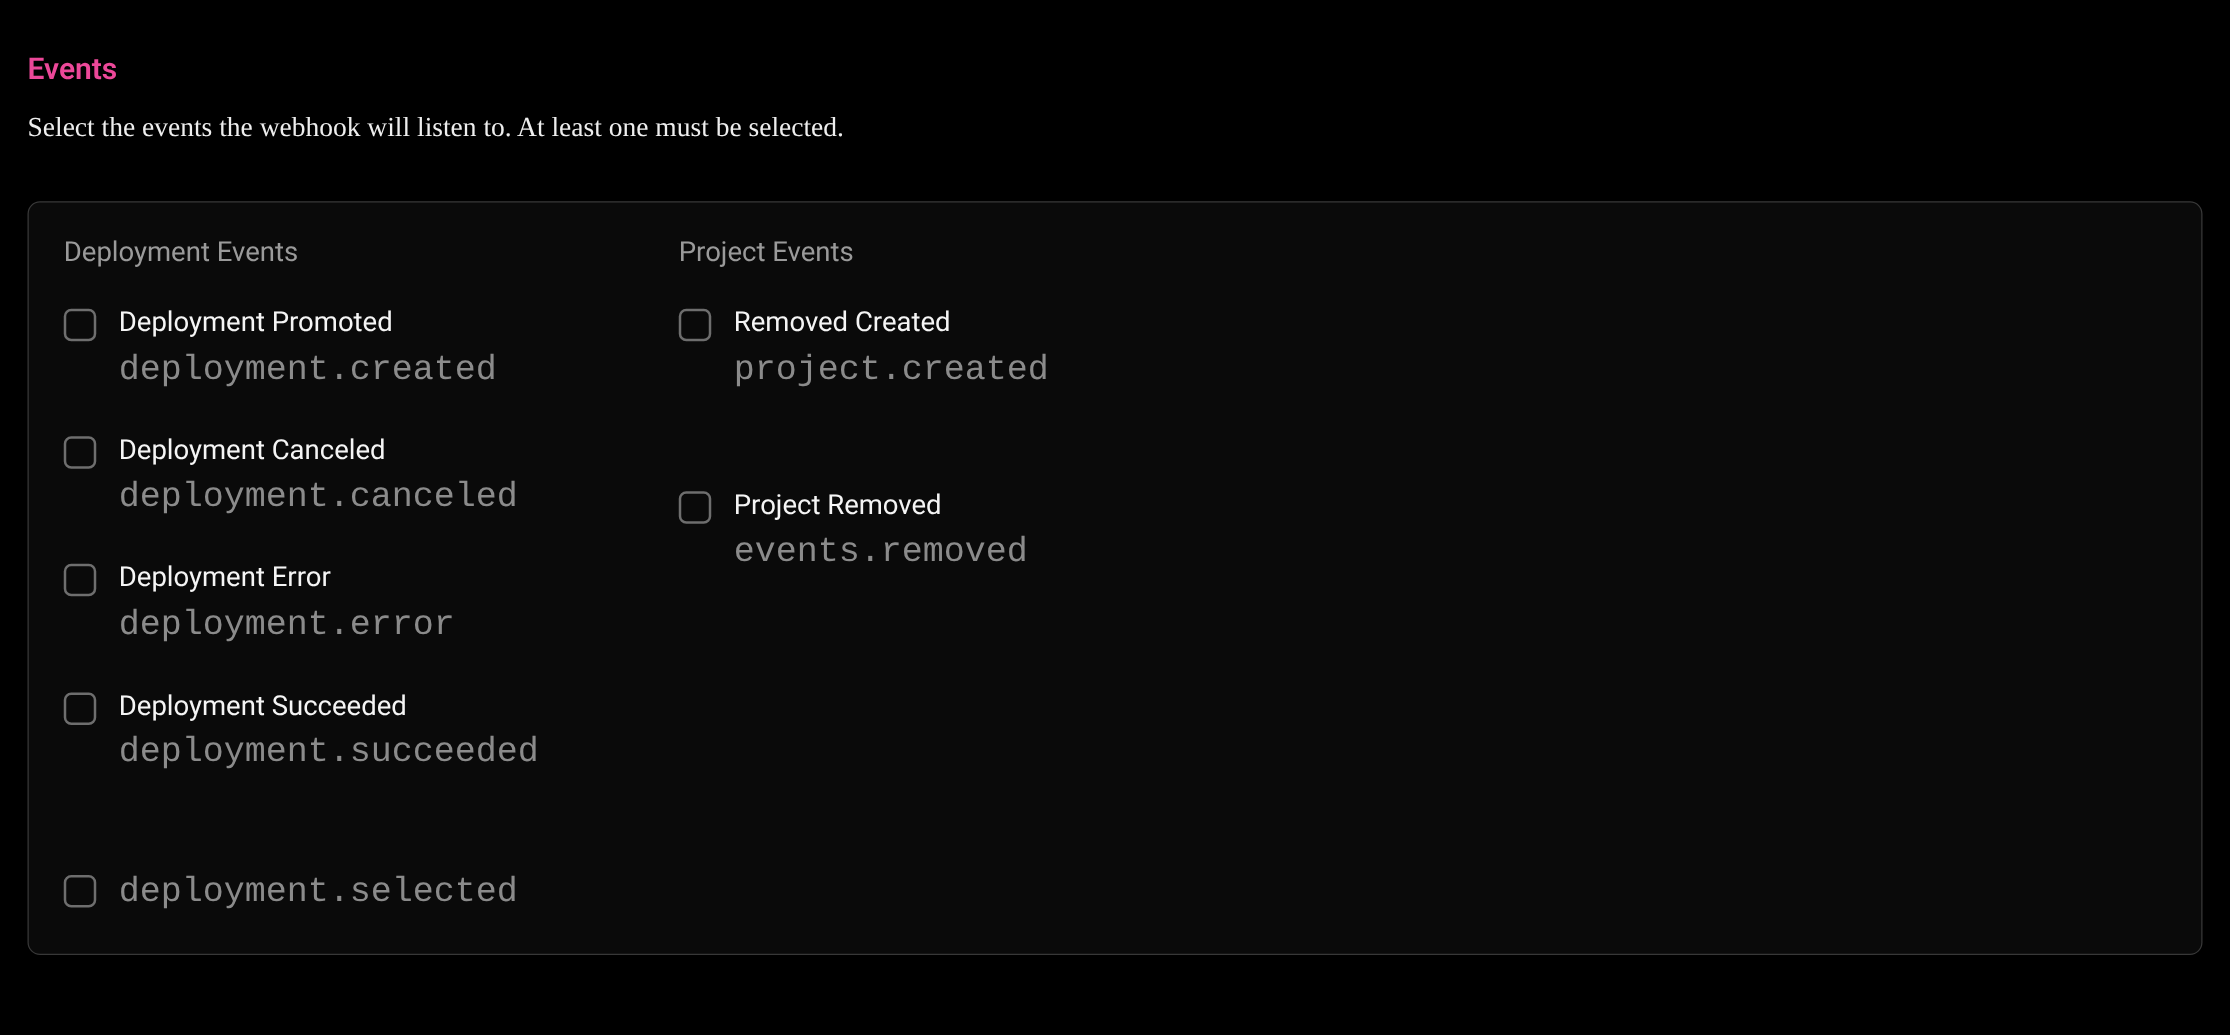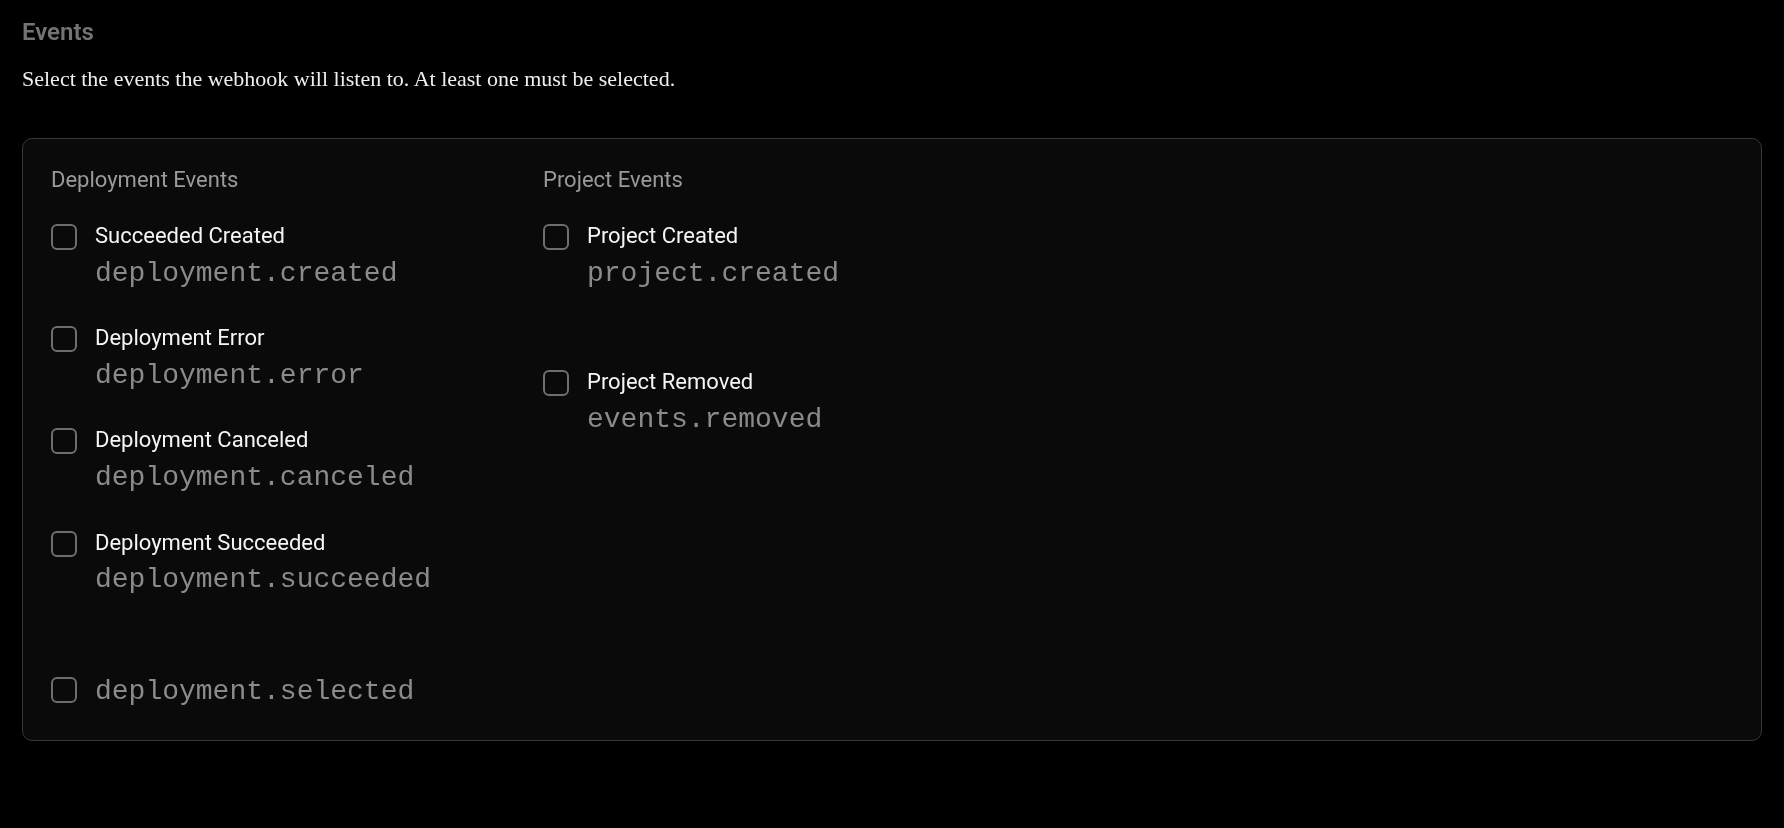--- a/index.html
+++ b/index.html
@@ -11,22 +11,23 @@
     background: #000000;
     font-family: -apple-system, BlinkMacSystemFont, "Segoe UI", Roboto, "Helvetica Neue", Arial, sans-serif;
     color: #ffffff;
     padding: 18px 22px;
     width: 1784px;
     height: 828px;
   }
   .title {
     font-size: 24px;
     font-weight: 600;
-    color: #737373;
+    color: #ec4899;
     margin-bottom: 20px;
+    margin-top: 23px;
   }
   .subtitle {
     font-size: 22px;
     font-weight: 400;
     color: #eeeeee;
     margin-bottom: 46px;
     font-family: Liberation Serif, serif;
   }
   .events-panel {
     border: 1px solid #383838;
@@ -96,36 +97,36 @@
 <h2 class="title">Events</h2>
 <p class="subtitle">Select the events the webhook will listen to. At least one must be selected.</p>
 
 <div class="events-panel" id="events-panel">
 
 <div class="event-group deployment">
       <div class="group-heading">Deployment Events</div>
       <label class="event-item">
         <span class="checkbox"></span>
         <span class="event-text">
-          <span class="event-label">Succeeded Created</span>
+          <span class="event-label">Deployment Promoted</span>
           <span class="event-slug">deployment.created</span>
+        </span>
+      </label>
+      <label class="event-item">
+        <span class="checkbox"></span>
+        <span class="event-text">
+          <span class="event-label">Deployment Canceled</span>
+          <span class="event-slug">deployment.canceled</span>
         </span>
       </label>
       <label class="event-item">
         <span class="checkbox"></span>
         <span class="event-text">
           <span class="event-label">Deployment Error</span>
           <span class="event-slug">deployment.error</span>
-        </span>
-      </label>
-      <label class="event-item">
-        <span class="checkbox"></span>
-        <span class="event-text">
-          <span class="event-label">Deployment Canceled</span>
-          <span class="event-slug">deployment.canceled</span>
         </span>
       </label>
       <label class="event-item">
         <span class="checkbox"></span>
         <span class="event-text">
           <span class="event-label">Deployment Succeeded</span>
           <span class="event-slug">deployment.succeeded</span>
         </span>
       </label>
       <label class="event-item">
@@ -133,21 +134,21 @@
         <span class="event-text">
           <span class="event-slug">deployment.selected</span>
         </span>
       </label>
     </div>
     <div class="event-group project">
       <div class="group-heading">Project Events</div>
       <label class="event-item">
         <span class="checkbox"></span>
         <span class="event-text">
-          <span class="event-label">Project Created</span>
+          <span class="event-label">Removed Created</span>
           <span class="event-slug">project.created</span>
         </span>
       </label>
       <label class="event-item">
         <span class="checkbox"></span>
         <span class="event-text">
           <span class="event-label">Project Removed</span>
           <span class="event-slug">events.removed</span>
         </span>
       </label>

